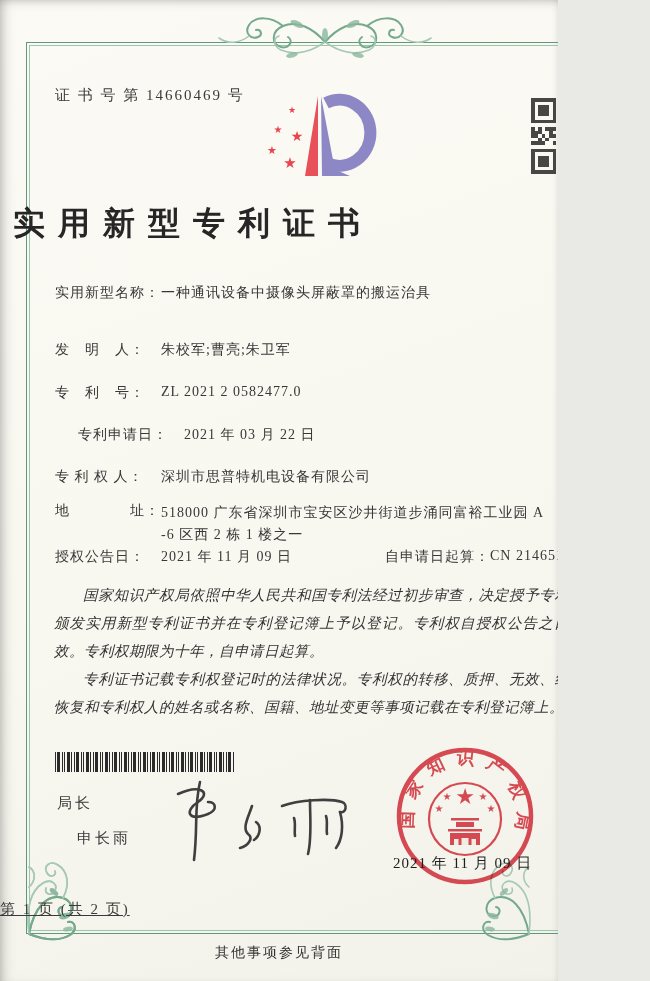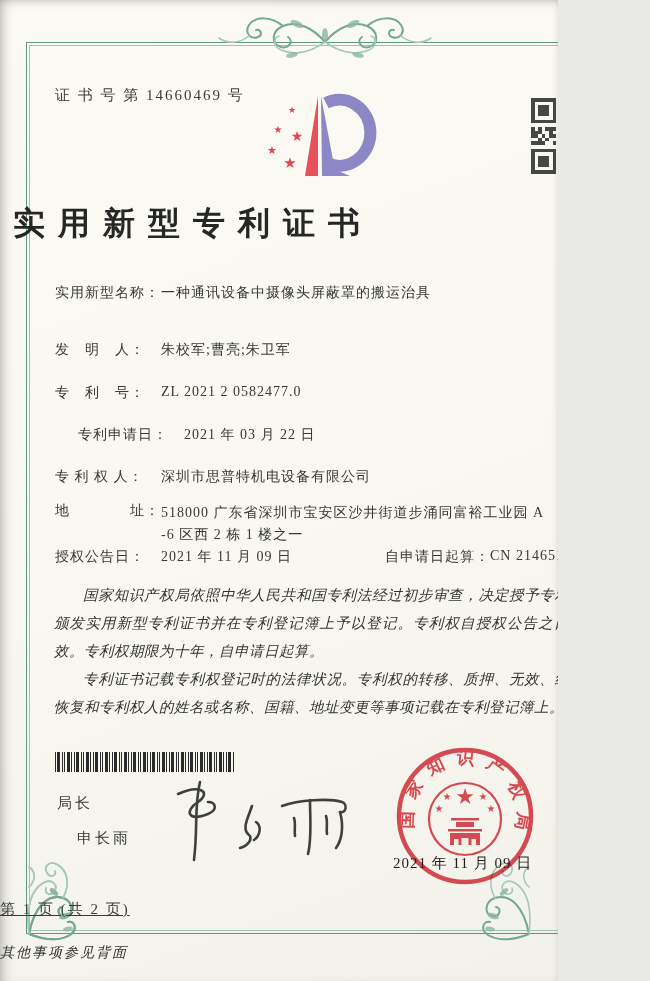--- a/index.html
+++ b/index.html
@@ -34,22 +34,22 @@
     color:#3a3a3a;font-family:"Liberation Sans","DejaVu Sans",sans-serif;}
   .signer-name{position:absolute;left:57px;top:829px;font-size:15px;letter-spacing:3px;
     color:#3a3a3a;font-family:"Liberation Sans","DejaVu Sans",sans-serif;margin-left:20px;}
   .sig path{stroke:#3f3f3f;stroke-width:2.6;fill:none;stroke-linecap:round;stroke-linejoin:round;}
   .seal{mix-blend-mode:multiply;opacity:.92;}
   .seal-red{fill:#dc3e49;}
   .seal-stroke{fill:none;stroke:#dc3e49;}
   .seal-date{position:absolute;left:393px;top:854px;font-size:15px;letter-spacing:1px;color:#1e1e1e;}
   .page-info{position:absolute;left:0;right:0;top:900px;text-align:left;font-size:15px;
     letter-spacing:2px;color:#3a3a3a;text-decoration:underline;}
-  .back-note{position:absolute;left:0;right:0;top:944px;font-size:14px;
-    font-style:italic;letter-spacing:2px;color:#333;}
+  .back-note{position:absolute;left:0;right:0;top:944px;text-align:center;font-size:14px;
+    letter-spacing:2px;color:#333;}
   .qr{fill:#383838;opacity:.92;shape-rendering:crispEdges;}
   .star{font-family:"DejaVu Sans","Liberation Sans",sans-serif;fill:#e8454e;}
   .seal-star{font-family:"DejaVu Sans","Liberation Sans",sans-serif;fill:#dc3e49;}
   .ring-text{font-size:17.5px;font-weight:bold;letter-spacing:11px;fill:#dc3e49;
     font-family:"Liberation Serif","DejaVu Serif",serif;}
 </style>
 </head>
 <body>
 
 <div class="page">

